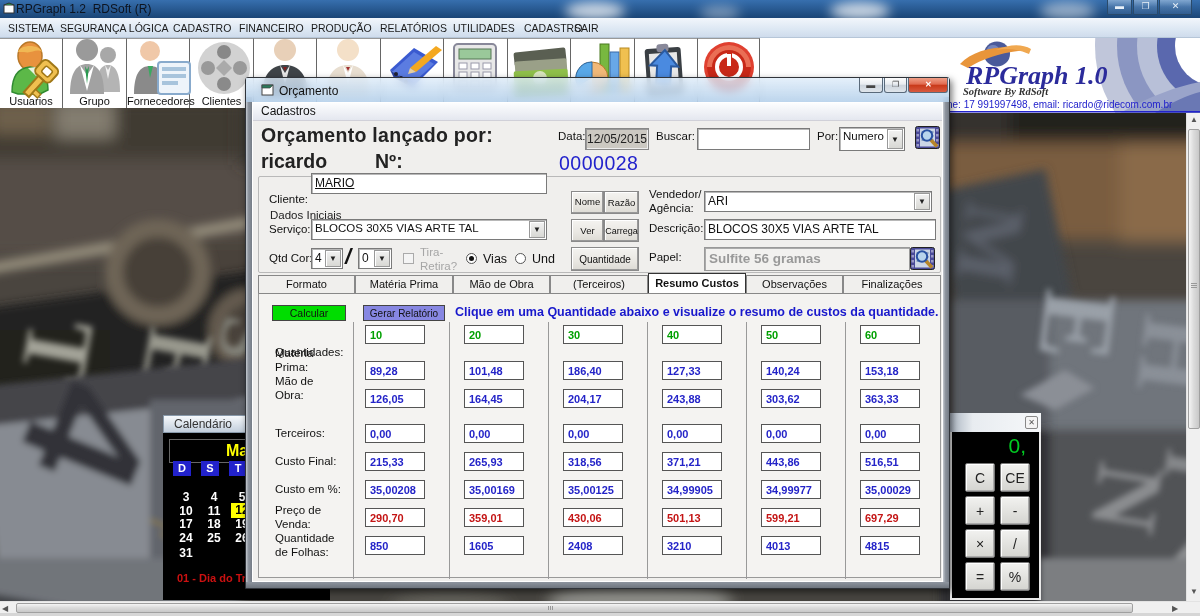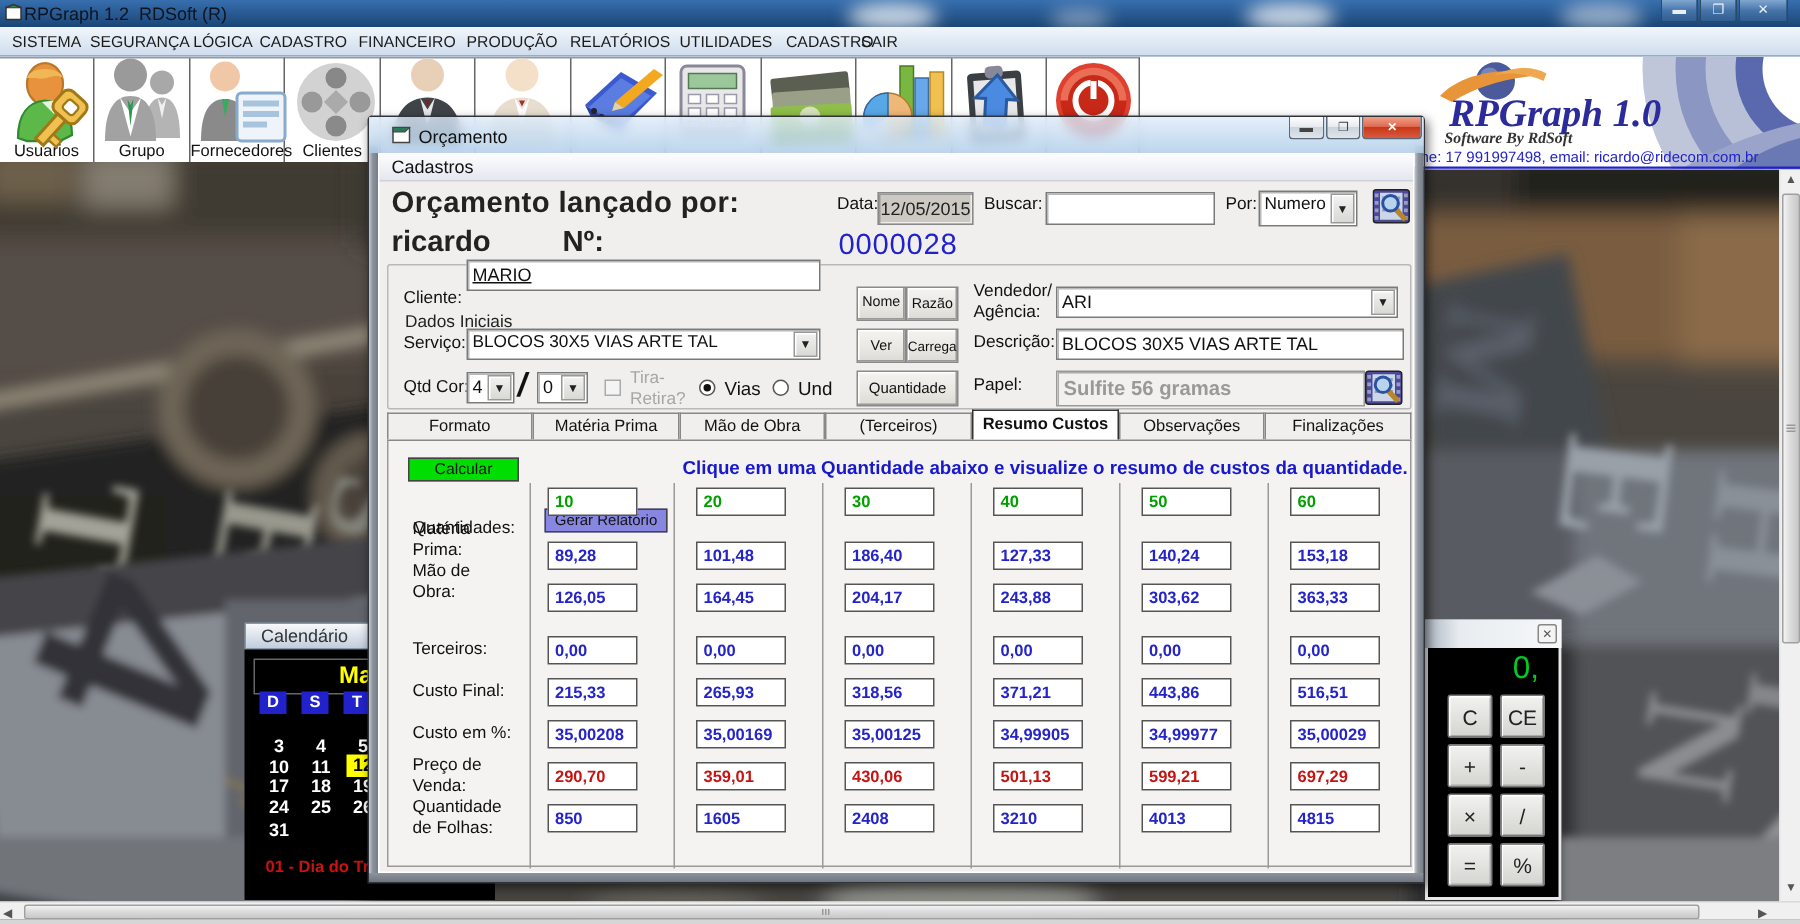--- a/index.html
+++ b/index.html
@@ -483,21 +483,21 @@
     <div class="tab" style="left:5px;top:172px;width:97px;">Formato</div>
     <div class="tab" style="left:102px;top:172px;width:98px;">Matéria Prima</div>
     <div class="tab" style="left:200px;top:172px;width:97px;">Mão de Obra</div>
     <div class="tab" style="left:297px;top:172px;width:98px;">(Terceiros)</div>
     <div class="tab" style="left:493px;top:172px;width:97px;">Observações</div>
     <div class="tab" style="left:590px;top:172px;width:98px;">Finalizações</div>
     <div class="tab" style="left:395px;top:170px;width:98px;height:20px;background:#fff;font-weight:bold;border-width:1px 1px 0 1px;border-color:#333;z-index:3;padding-top:3px;">Resumo Custos</div>
 
     <div id="tabpage" class="abs" style="left:5px;top:190px;width:683px;height:285px;background:#f4f3f1;border:1px solid #999;border-top:1px solid #888;">
       <div class="abs" style="left:13px;top:11px;width:74px;height:16px;background:#00dd00;border:1px solid #444;text-align:center;font-size:10.5px;padding-top:1px;color:#111;">Calcular</div>
-      <div class="abs" style="left:104px;top:11px;width:82px;height:16px;background:#8787e2;border:1px solid #444;text-align:center;font-size:10px;padding-top:2px;color:#111;margin-top:34px;">Gerar Relatório</div>
+      <div class="abs" style="left:104px;top:11px;width:82px;height:16px;background:#8787e2;border:1px solid #444;text-align:center;font-size:10px;padding-top:2px;color:#111;">Gerar Relatório</div>
       <div class="abs" style="left:196px;top:11px;font-size:12.5px;font-weight:bold;color:#1818cc;white-space:nowrap;">Clique em uma Quantidade abaixo e visualize o resumo de custos da quantidade.</div>
       <div class="vline" style="left:94px;top:28px;height:257px;"></div>
       <div class="vline" style="left:190px;top:28px;height:257px;"></div>
       <div class="vline" style="left:289px;top:28px;height:257px;"></div>
       <div class="vline" style="left:388px;top:28px;height:257px;"></div>
       <div class="vline" style="left:487px;top:28px;height:257px;"></div>
       <div class="vline" style="left:586px;top:28px;height:257px;"></div>
 
       <span class="lbl" style="left:16px;top:34px;margin-top:18px;">Quantidades:</span>
       <span class="lbl" style="left:16px;top:53px;">Matéria</span>

